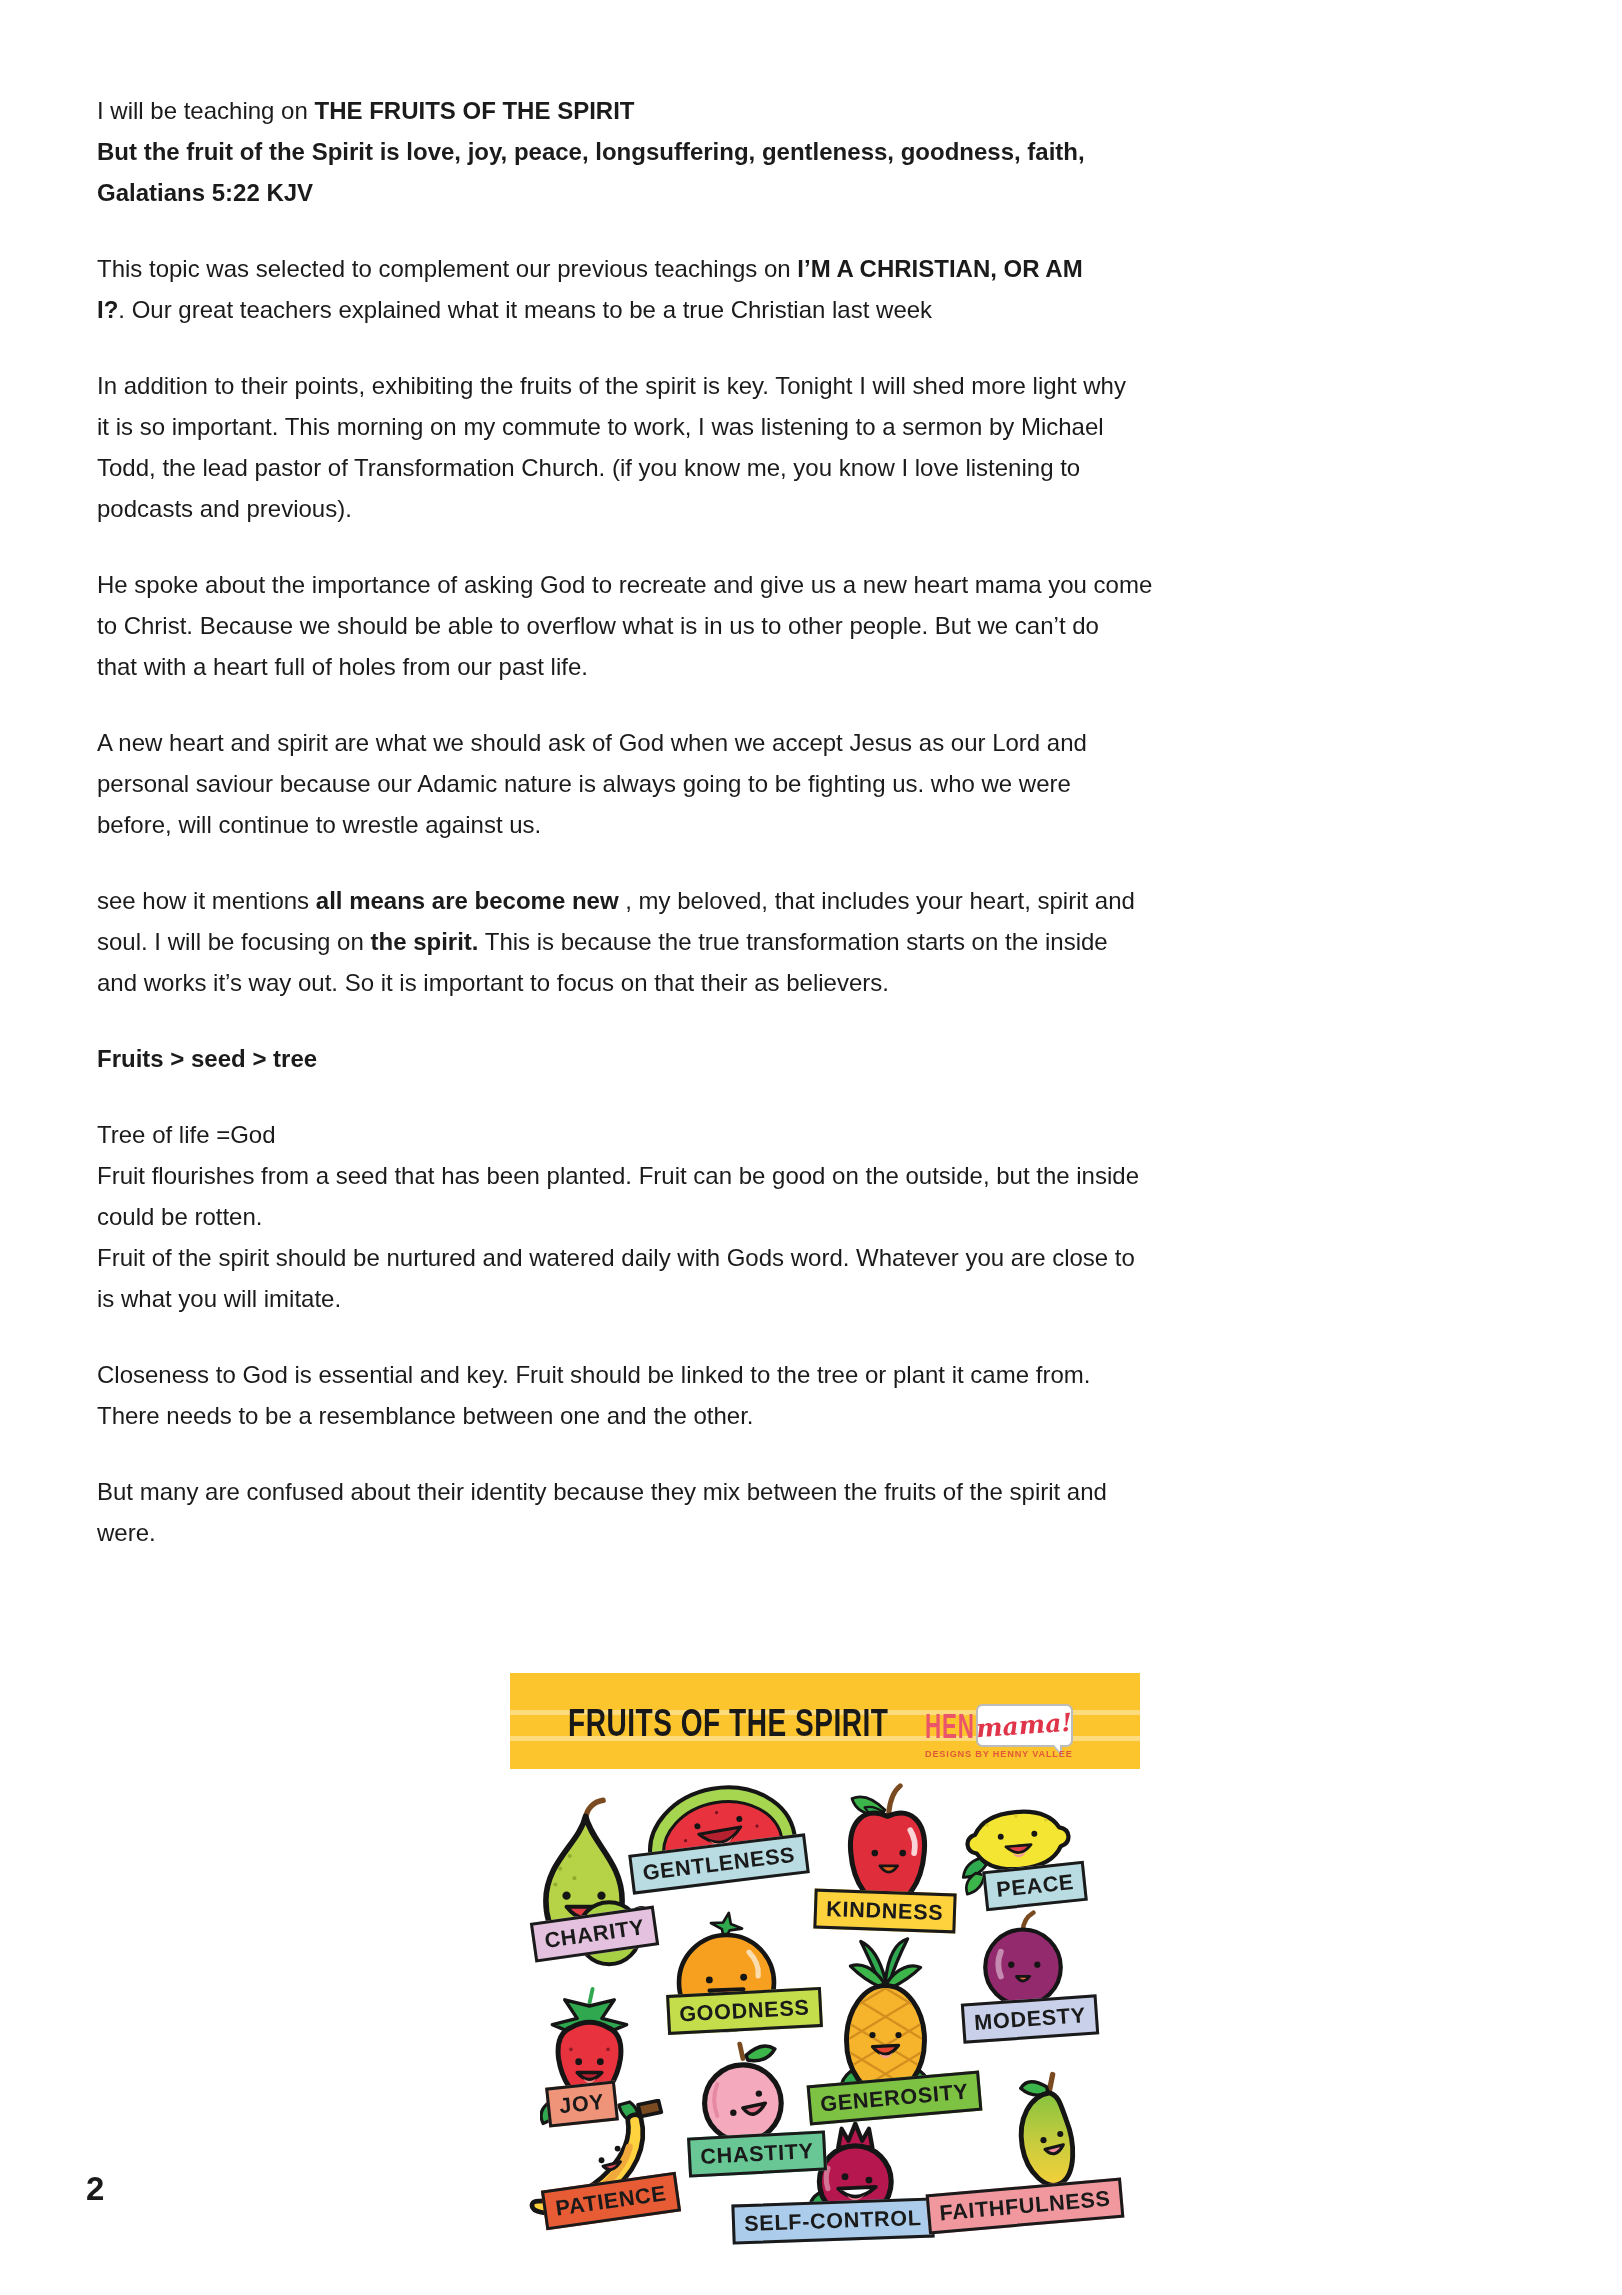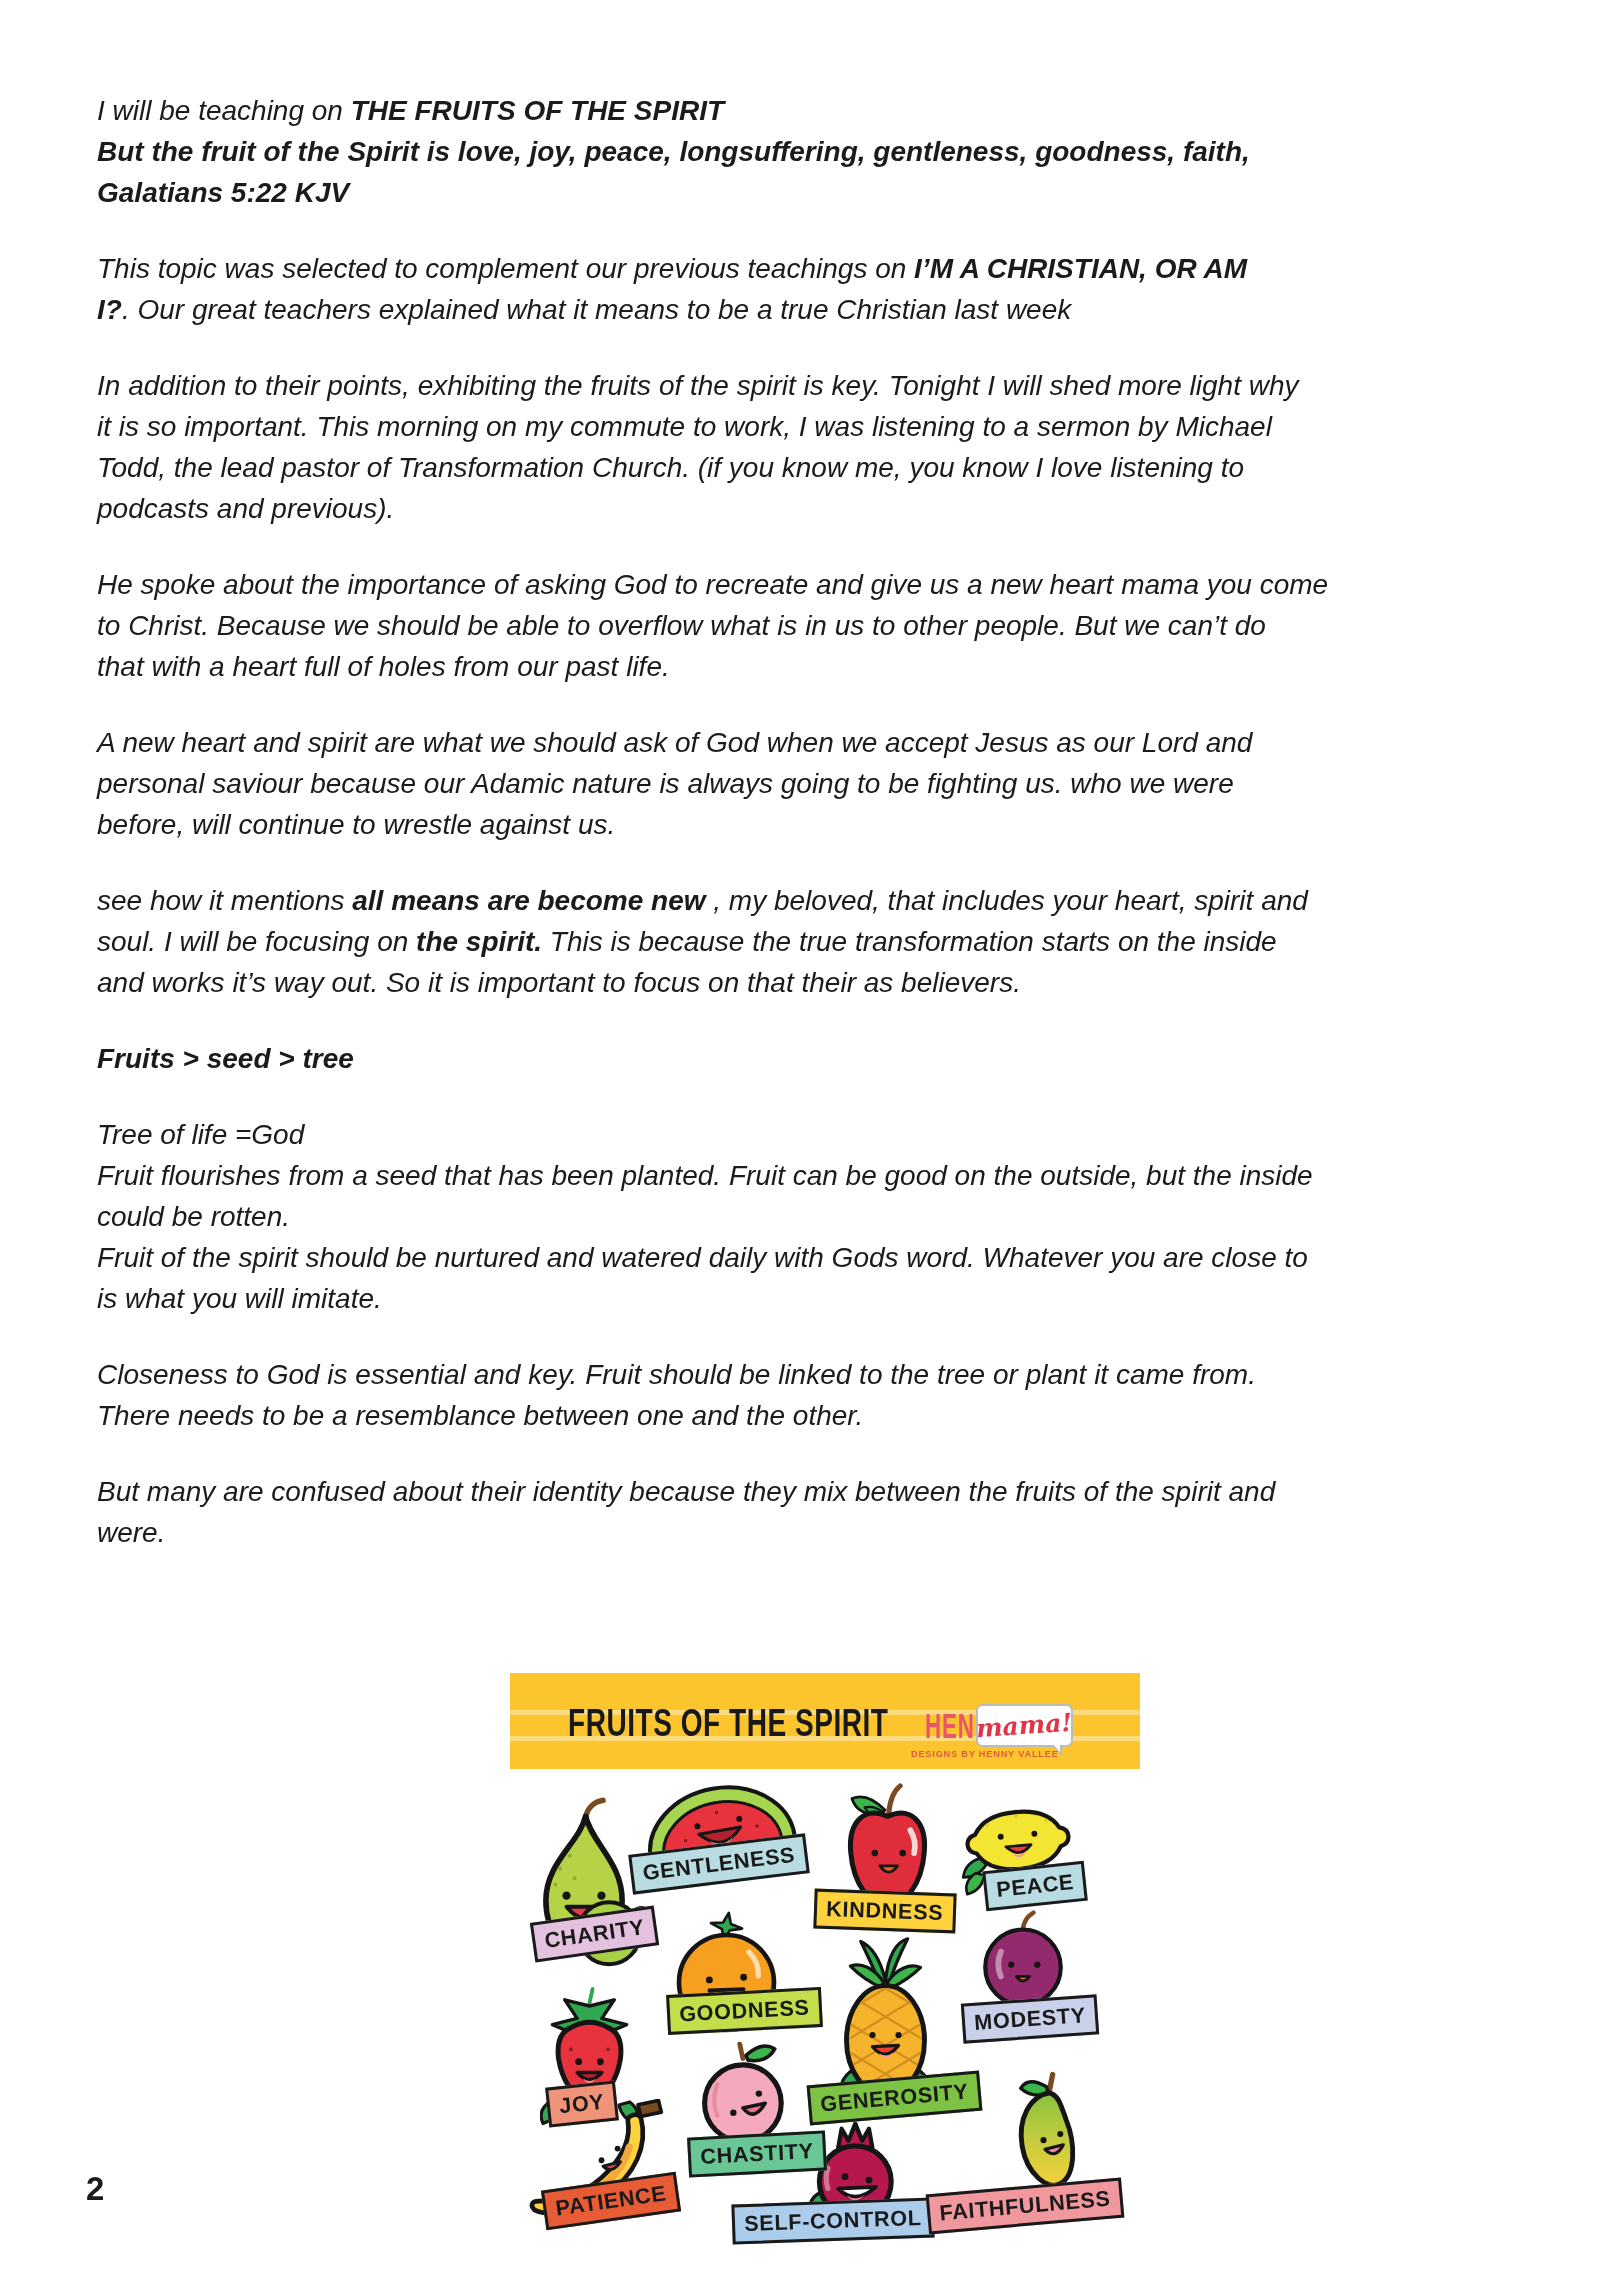--- a/index.html
+++ b/index.html
@@ -1,21 +1,21 @@
 <!DOCTYPE html>
 <html style="font-size:10.5px"><head>
 <meta charset="utf-8">
 <style>
   html,body { margin:0; padding:0; background:#888; }
   .page { position:relative; width:1623px; height:2295px; background:#ffffff;
           font-family:"Liberation Sans", sans-serif; color:#1b1b1b; overflow:hidden; }
 
   
   .doc { position:absolute; left:97px; top:90px; width:1476px;
-         font-size:28px; line-height:41px;font-style:italic; }
+         font-size:24px; line-height:41px; }
   .doc p { margin:0 0 35px 0; }
   .doc b { font-weight:bold; }
 
   
   .pagenum { position:absolute; left:86px; top:2170px; font-size:33px; font-weight:bold; }
 
   
   .poster { position:absolute; left:510px; top:1673px; width:602px; height:592px; }
   .banner { position:absolute; left:0; top:0; width:630px; height:96px; background:#fdc52d; overflow:hidden; }
   .stripe { position:absolute; left:0; width:100%; height:4.6px; background:rgba(255,255,255,.38); }
@@ -27,21 +27,21 @@
               color:#ea5569; transform:scaleX(.64); transform-origin:0 0; letter-spacing:1.3px; }
   .bubble { position:absolute; left:466px; top:31px; width:93px; height:39px; background:#fff;
             border:2px solid #bcbcbc; border-radius:6.5px; display:flex; align-items:center;
             justify-content:center; }
   .bubble::after { content:''; position:absolute; right:9.2px; bottom:-11.8px; width:0; height:0;
                    border-left:10.5px solid transparent; border-top:12.4px solid #bcbcbc; z-index:0; }
   .bubble::before { content:''; position:absolute; right:11px; bottom:-6.5px; width:0; height:0;
                     border-left:7.2px solid transparent; border-top:8.5px solid #ffffff; z-index:1; }
   .mama { font-family:"DejaVu Serif", serif; font-style:italic; font-weight:bold;
           font-size:25px; color:#e03448; transform:rotate(-4deg); }
-  .credit { position:absolute; left:401px; top:76px; font-size:9.2px; font-weight:bold;
+  .credit { position:absolute; left:415px; top:76px; font-size:9.2px; font-weight:bold;
             letter-spacing:0.8px; color:#e05a3a; }
 
   .canvas { position:absolute; left:0; top:96px; width:602px; height:497px; background:#fff; }
   .fruit { position:absolute; }
   .sign  { position:absolute; border:3.3px solid #1a1a1a; padding:3.9px 9.2px; font-weight:bold;
            font-size:21.6px; letter-spacing:0.7px; white-space:nowrap; color:#1a1a1a; }
 </style>
 </head>
 <body>
 

